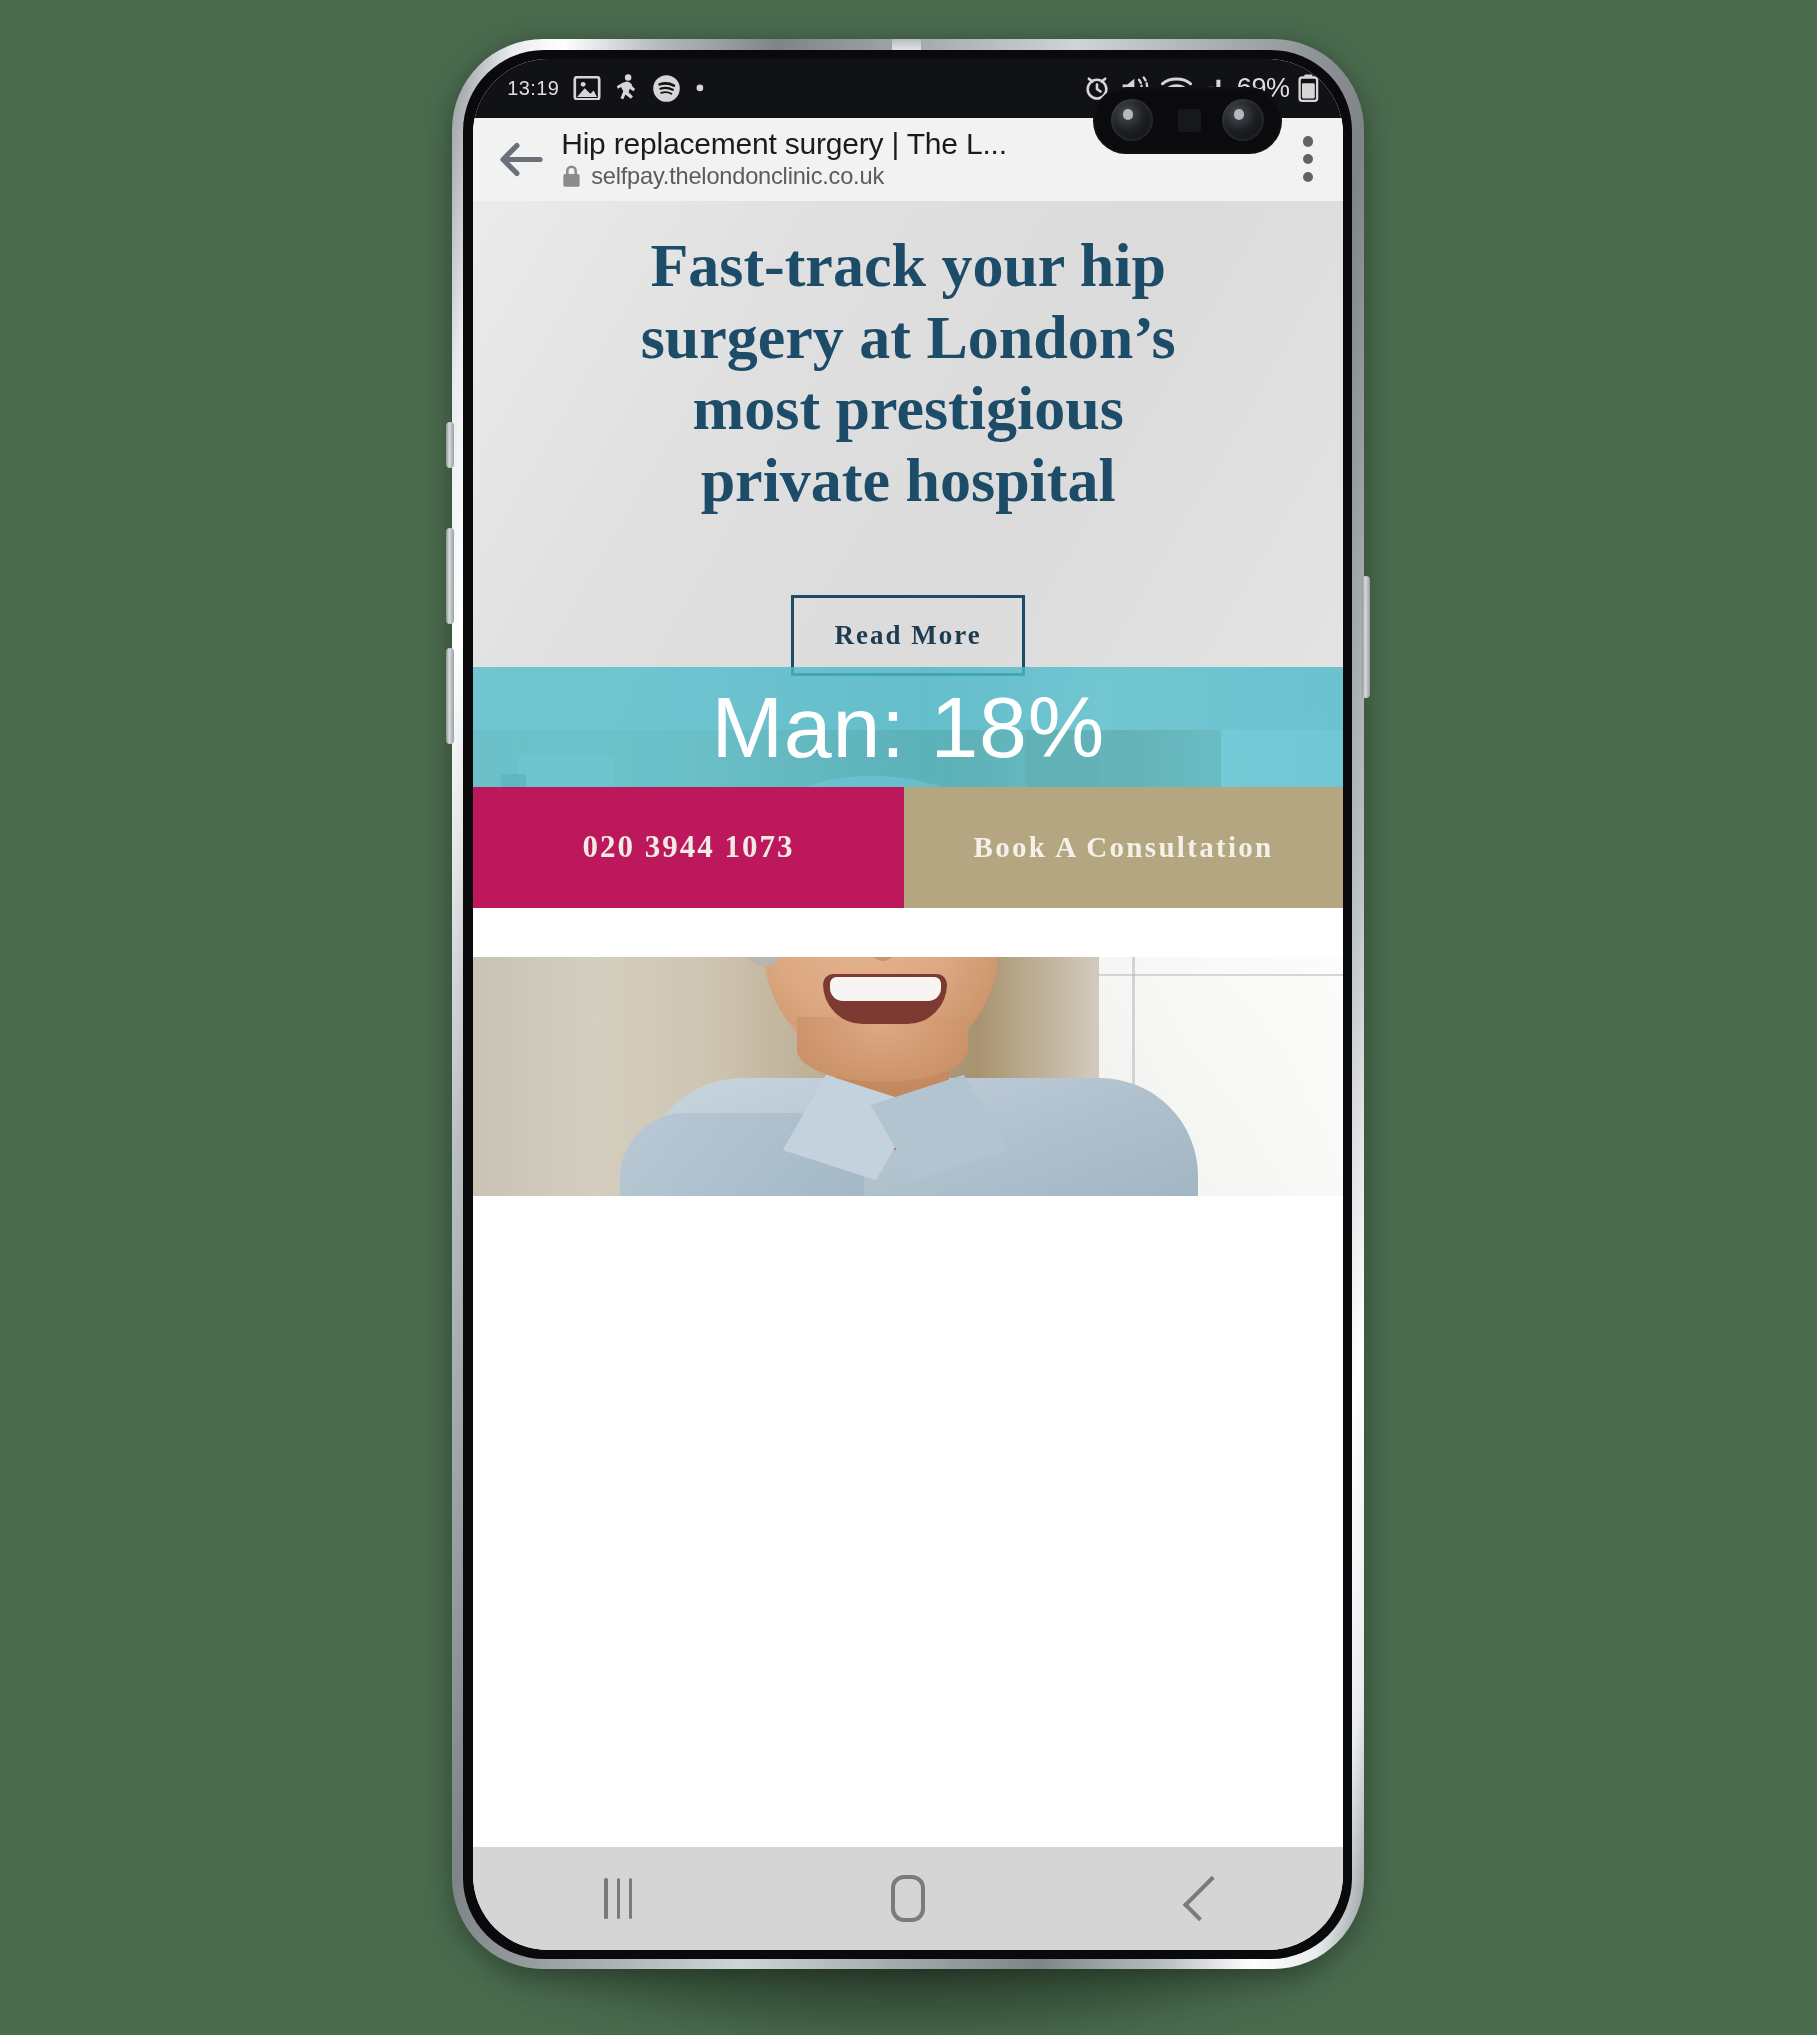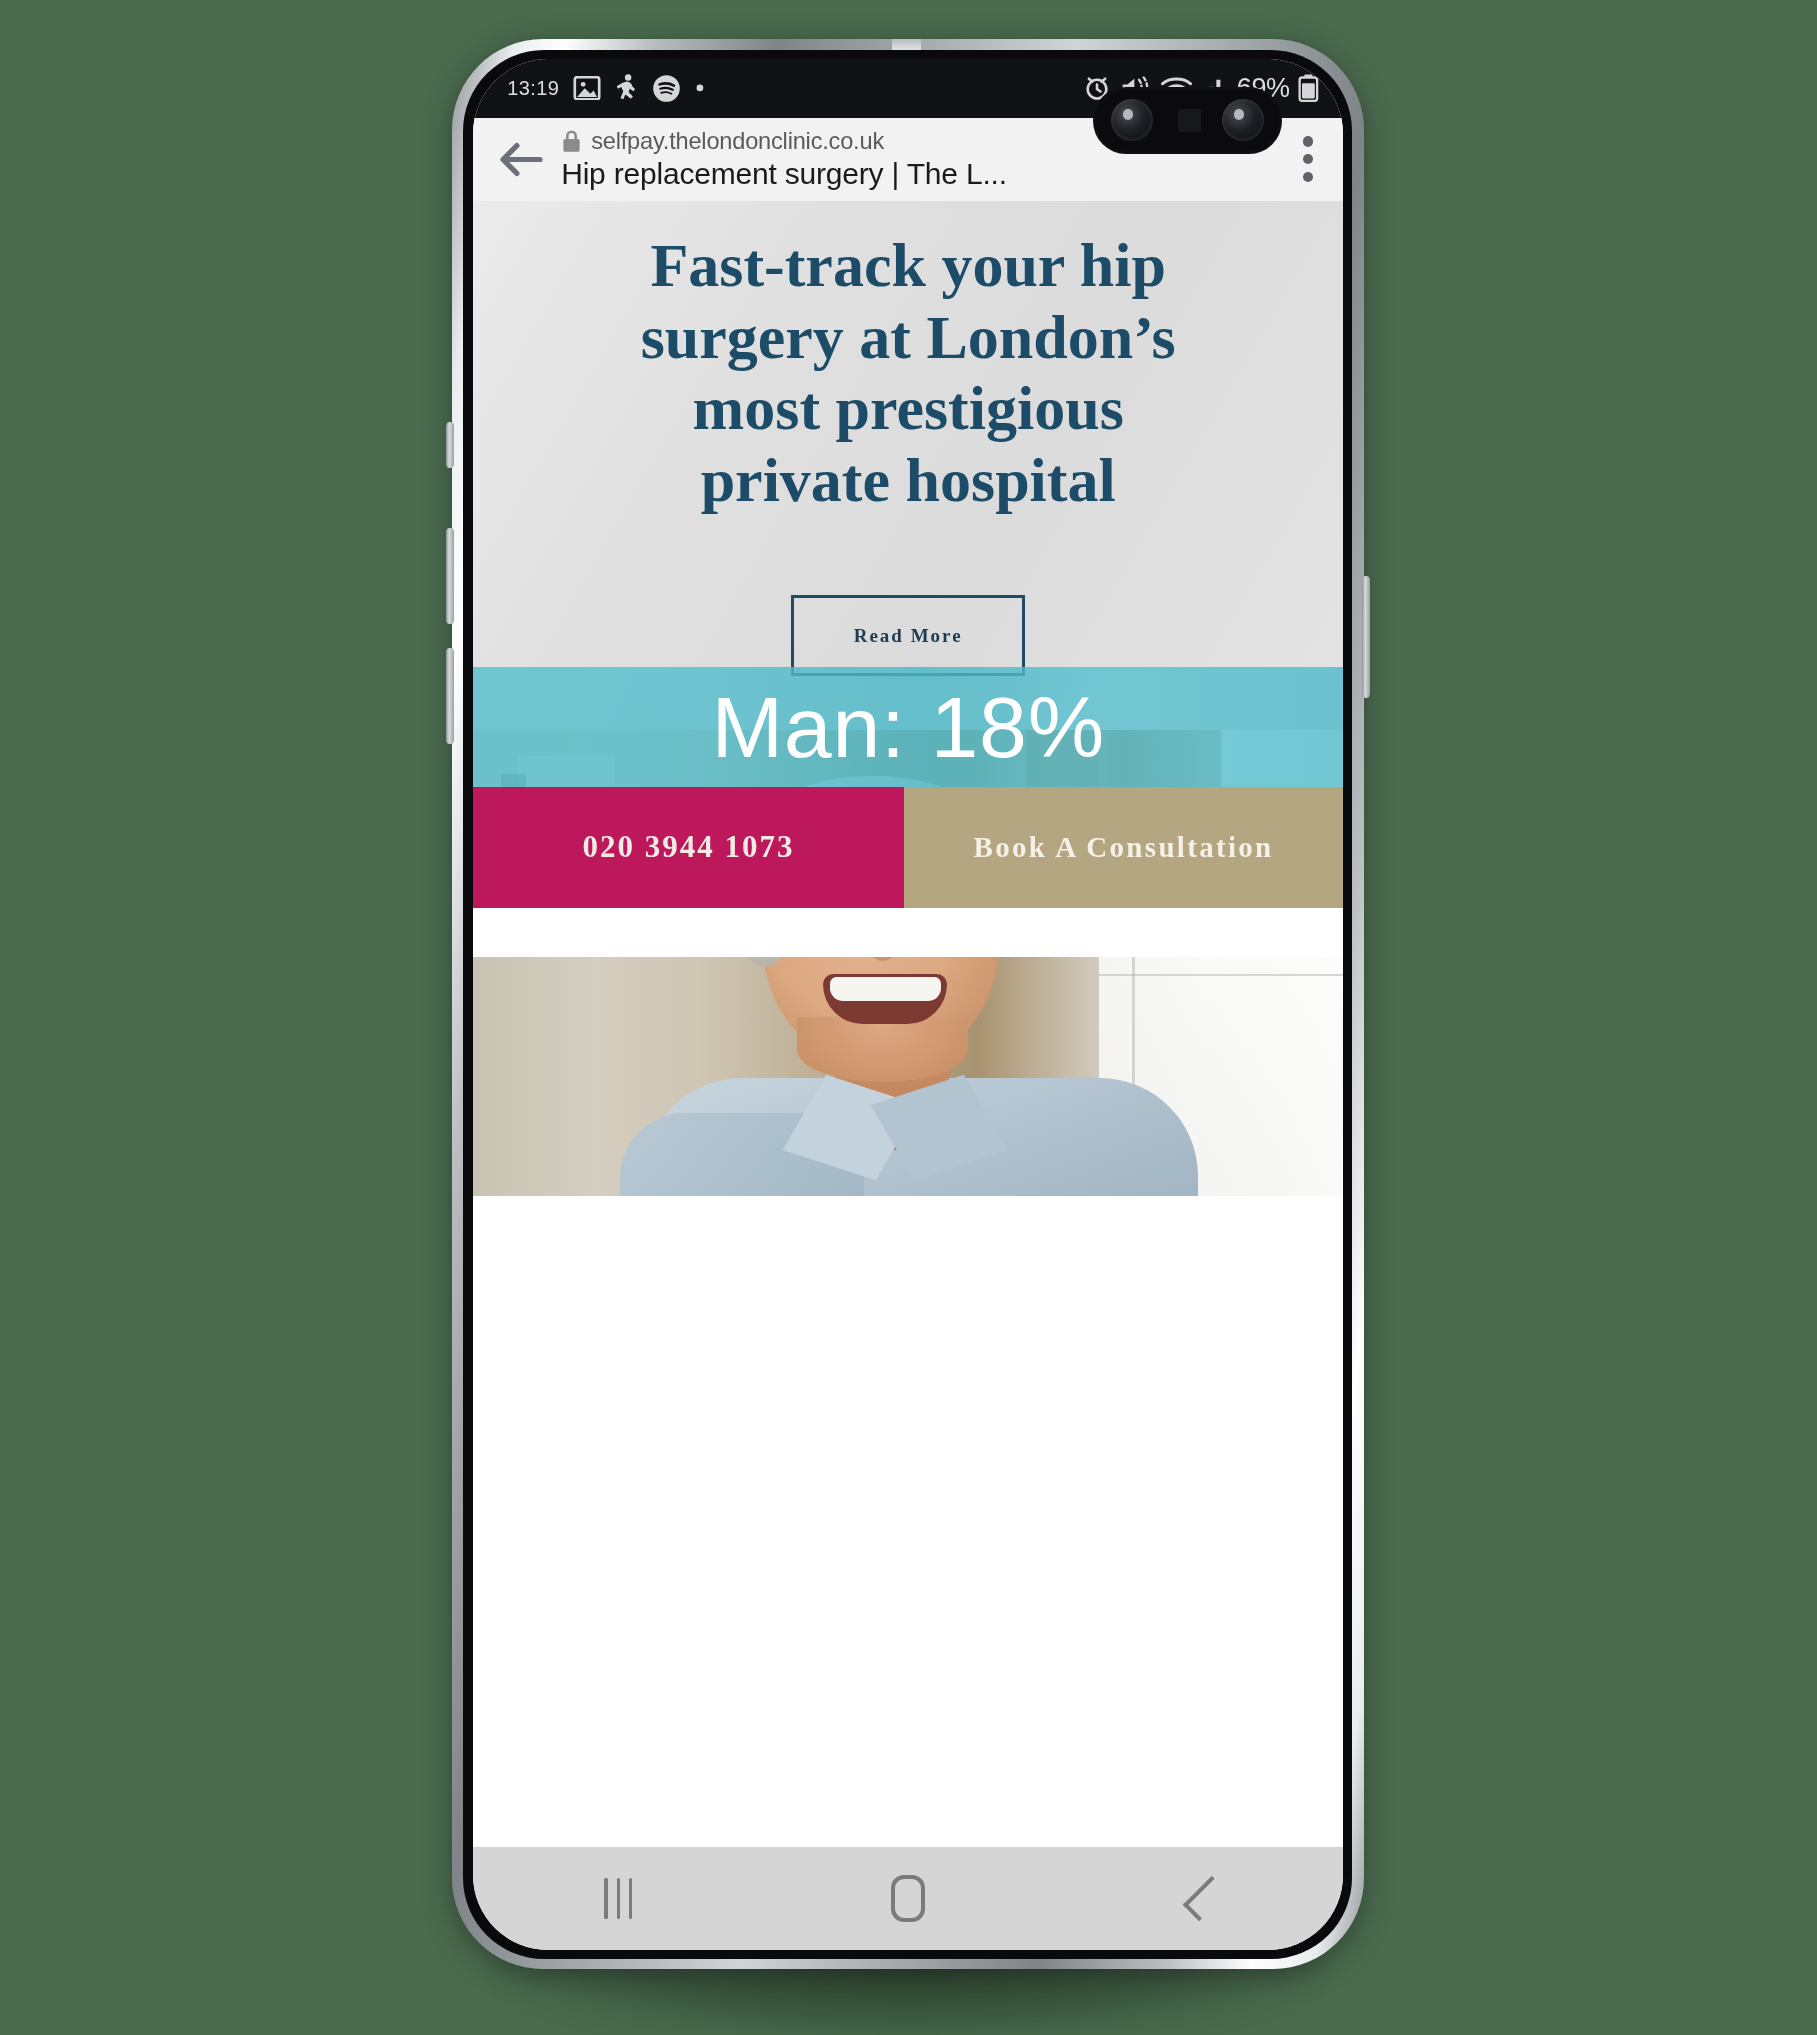--- a/index.html
+++ b/index.html
@@ -266,21 +266,21 @@
     border: 3.3px solid #1d4c68;
     background: transparent;
     display: flex;
     align-items: center;
     justify-content: center;
     cursor: pointer;
   }
   #read-more-label {
     font-family: "Liberation Serif", serif;
     font-weight: bold;
-    font-size: 19px;
+    font-size: 27px;
     letter-spacing: 2px;
     color: #1d3c52;
   }
 
   
   #photo-section {
     position: relative;
     width: 100%;
     height: 466px;
     overflow: hidden;
@@ -690,28 +690,28 @@
 
       <div id="browser-bar">
         <div id="back-arrow-wrap">
           <svg width="47" height="37" viewBox="0 0 30 24">
             <path d="M12 3 L3 12 L12 21" stroke="#6b7178" stroke-width="3.4" fill="none" stroke-linecap="round" stroke-linejoin="round"></path>
             <path d="M3.4 12 H27" stroke="#6b7178" stroke-width="3.4" stroke-linecap="round"></path>
           </svg>
         </div>
 
         <div id="omnibox">
+          <div id="page-title-text">Hip replacement surgery | The L...</div>
           <div id="url-row">
             <svg width="21" height="24.4" viewBox="0 0 18 21">
               <rect x="2" y="8.6" width="14" height="11" rx="1.6" fill="#8b8b8b"></rect>
               <path d="M5.4 8.6 V6 a3.6 3.6 0 0 1 7.2 0 V8.6" stroke="#8b8b8b" stroke-width="2.2" fill="none"></path>
             </svg>
             <span id="url-text">selfpay.thelondonclinic.co.uk</span>
           </div>
-          <div id="page-title-text">Hip replacement surgery | The L...</div>
         </div>
 
         <div id="kebab-menu">
           <span class="kebab-dot"></span>
           <span class="kebab-dot"></span>
           <span class="kebab-dot"></span>
         </div>
       </div>
 
       <div id="camera-cutout">

